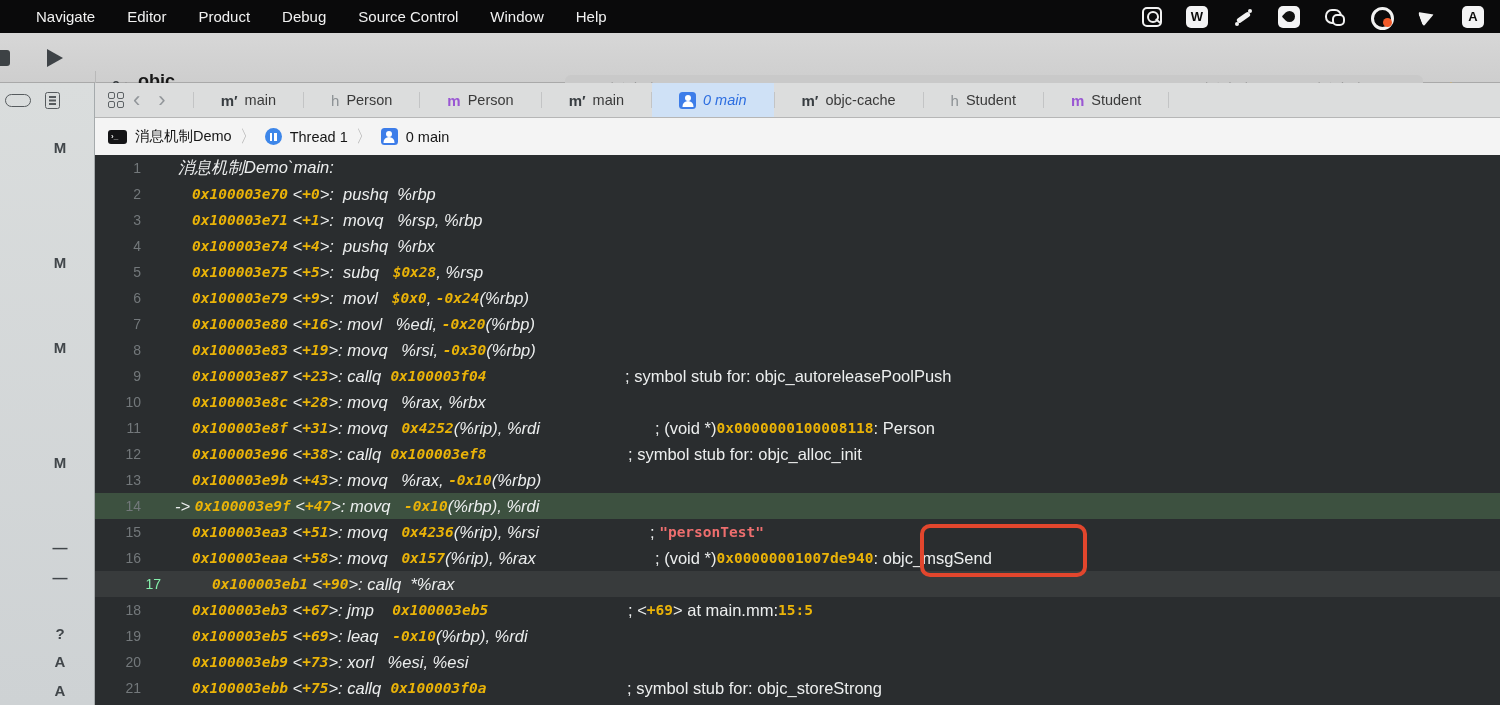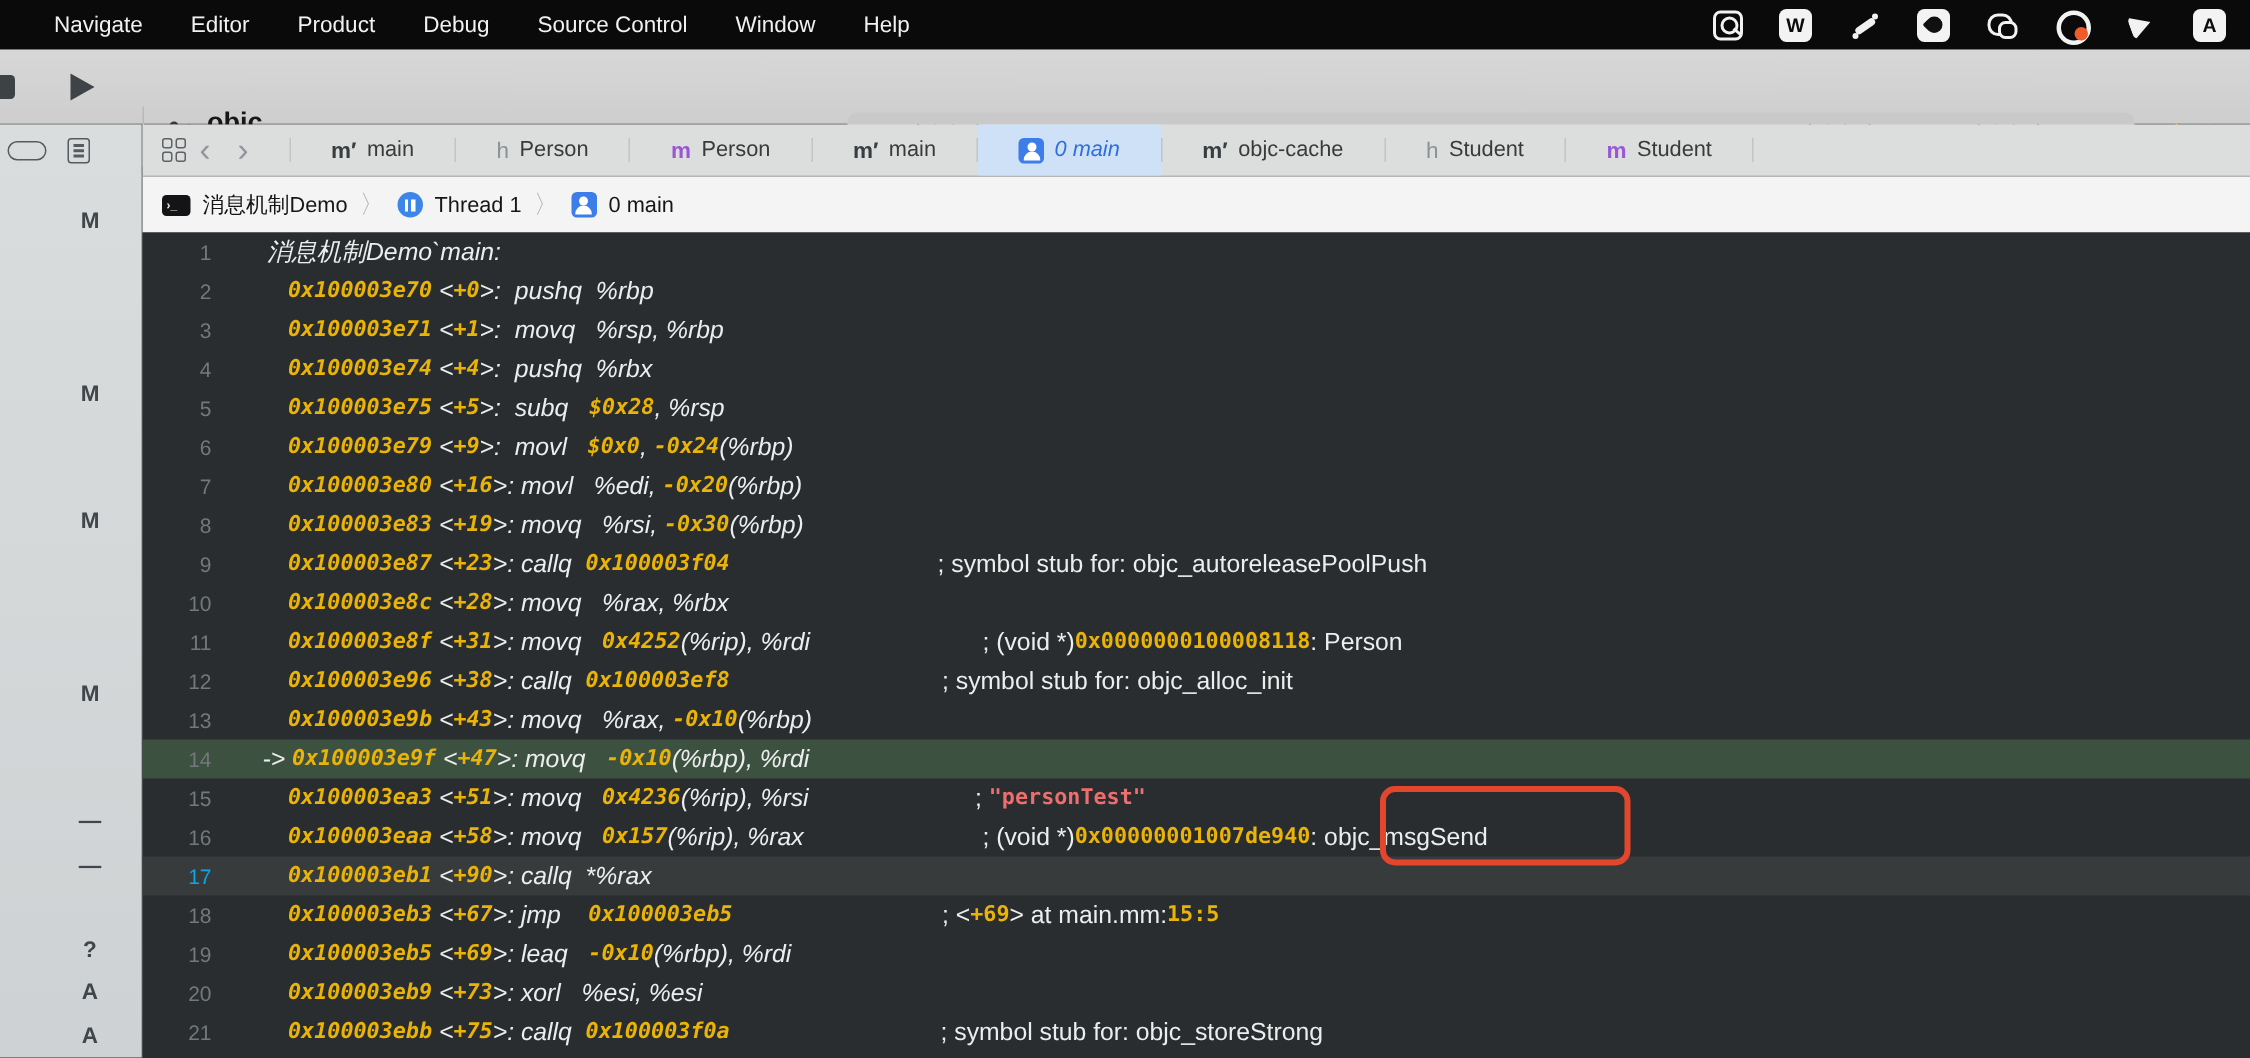--- a/index.html
+++ b/index.html
@@ -100,21 +100,21 @@
   .list-ic::before { content:""; position:absolute; left:2.5px; top:3px; width:7px; height:1.5px;
                      background:#565b5e; box-shadow:0 3.5px 0 #565b5e, 0 7px 0 #565b5e; }
   .sb-mark { position:absolute; left:48px; width:24px; text-align:center; font-size:15px; font-weight:700; color:#41464a; }
 
   
   #code { position:absolute; left:95px; top:155px; width:1405px; height:550px; background:#2a2d2f; overflow:hidden; }
   .row { height:26px; display:flex; align-items:center; position:relative; font-size:16.5px; }
   .row.green { background:#3d5140; }
   .row.sel { background:#383b3c; }
   .ln { width:57px; flex:none; text-align:right; padding-right:11px; color:#73787b; font-size:14px; }
-  .row.sel .ln { color:#0ea5e9; }
+  .row.sel .ln { color:#86efac;margin-left:20px; }
   .content { display:flex; align-items:center; padding-left:40px; white-space:pre;font-style:italic; }
   .row.lbl .content { padding-left:26px; }
   .row.arrow .content { padding-left:23px; }
   .tk { white-space:pre; }
   .sw { color:#eceeee; }
   .sa, .sy { color:#eab308; font-family:"DejaVu Sans Mono", monospace; font-weight:700; font-size:14.5px; }
   .ss { color:#ed6e6e; font-family:"DejaVu Sans Mono", monospace; font-weight:700; font-size:14.5px; }
   .cmt { position:absolute; top:0; height:26px; display:flex; align-items:center; white-space:pre; }
   #annotation-box { position:absolute; left:825px; top:369px; width:167px; height:53px;
                     border:4px solid #e2462d; border-radius:10px; pointer-events:none; }

